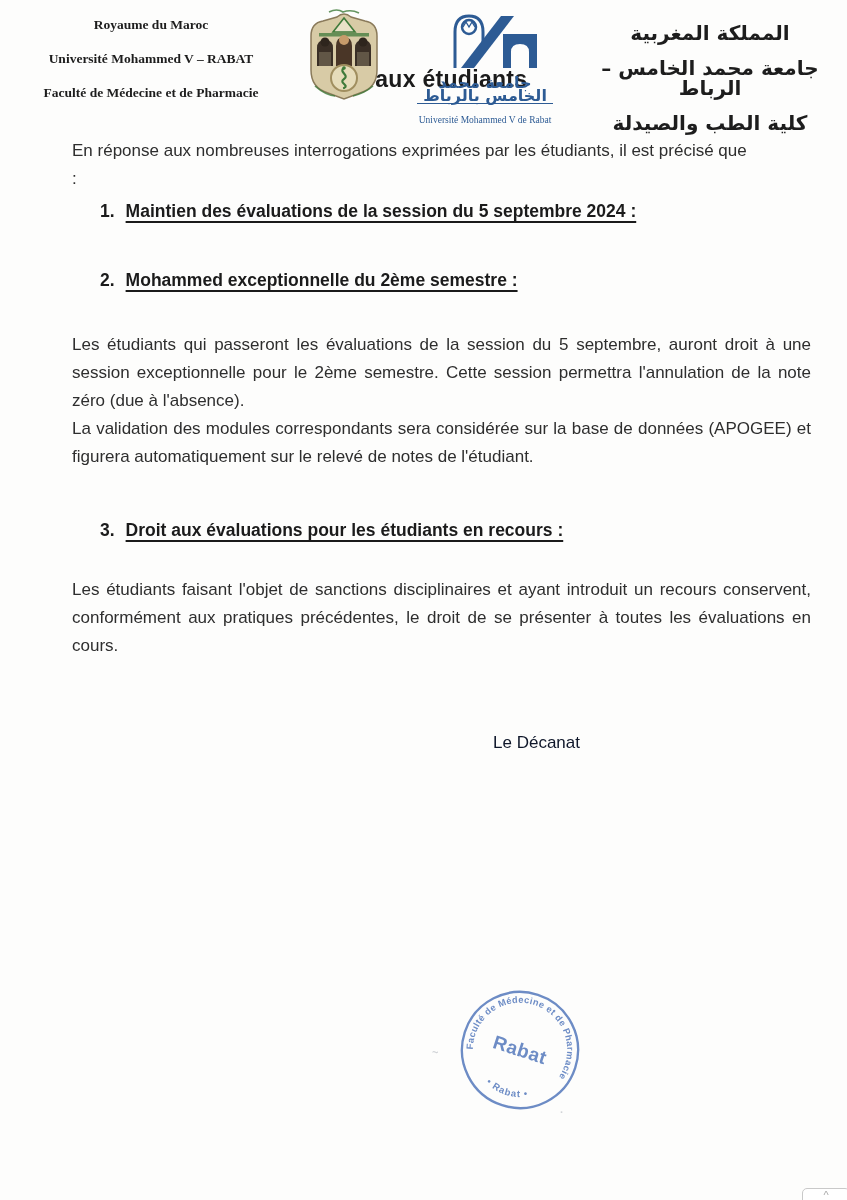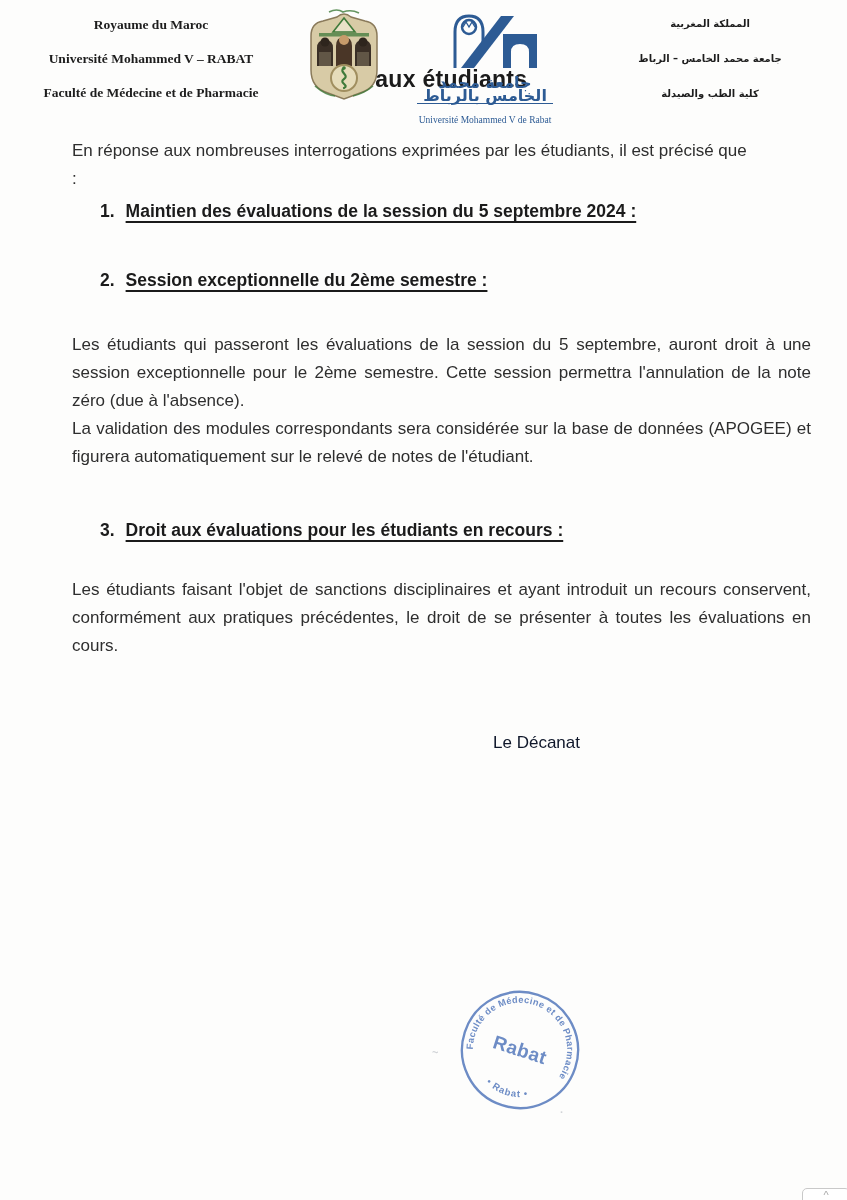--- a/index.html
+++ b/index.html
@@ -8,22 +8,22 @@
     background:#fdfdfc; overflow:hidden;
     font-family:"Liberation Sans",sans-serif; color:#2e2e2e;
   }
   
   .hdr-left{
     position:absolute; left:34px; top:16px; width:234px; text-align:center;
     font-family:"Liberation Serif",serif; font-weight:bold; font-size:13.5px; color:#1d1d1d;
   }
   .hdr-left div{margin-bottom:17px; line-height:17px;}
   .hdr-right{
-    position:absolute; right:22px; top:14px; width:230px; text-align:center;
-    font-family:"DejaVu Sans",sans-serif; font-weight:bold; font-size:10px; color:#1d1d1d;
+    position:absolute; right:22px; top:23px; width:230px; text-align:center;
+    font-family:"DejaVu Sans",sans-serif; font-weight:bold; font-size:20px; color:#1d1d1d;
     direction:rtl;
   }
   .hdr-right div{margin-bottom:15px; line-height:20px;}
   .logo-faculty{position:absolute; left:299px; top:6px; width:90px; height:104px;}
   .logo-um5{position:absolute; left:417px; top:12px; width:136px; height:94px; text-align:center;}
   .um5-ar{
     font-family:"DejaVu Sans",sans-serif; font-weight:bold; font-size:16px; color:#2d5b94;
     line-height:13px; border-bottom:1.5px solid #2d5b94; padding-bottom:1px; margin-top:2px;
     direction:rtl;
   }
@@ -140,21 +140,21 @@
     <p>En réponse aux nombreuses interrogations exprimées par les étudiants, il est précisé que</p>
     <p class="colon-line">:</p>
 
     <p class="section-heading mt-intro-to-h1">
       <span>1.</span>
       <span class="ul">Maintien des évaluations de la session du 5 septembre 2024 :</span>
     </p>
 
     <p class="section-heading mt41">
       <span>2.</span>
-      <span class="ul">Session exceptionnelle du 2ème semestre :</span>
+      <span class="ul">Mohammed exceptionnelle du 2ème semestre :</span>
     </p>
     <p class="mt37">Les étudiants qui passeront les évaluations de la session du 5 septembre, auront droit à une session exceptionnelle pour le 2ème semestre. Cette session permettra l'annulation de la note zéro (due à l'absence).</p>
     <p>La validation des modules correspondants sera considérée sur la base de données (APOGEE) et figurera automatiquement sur le relevé de notes de l'étudiant.</p>
 
     <p class="section-heading mt45">
       <span>3.</span>
       <span class="ul">Droit aux évaluations pour les étudiants en recours :</span>
     </p>
     <p class="mt32">Les étudiants faisant l'objet de sanctions disciplinaires et ayant introduit un recours conservent, conformément aux pratiques précédentes, le droit de se présenter à toutes les évaluations en cours.</p>
 

